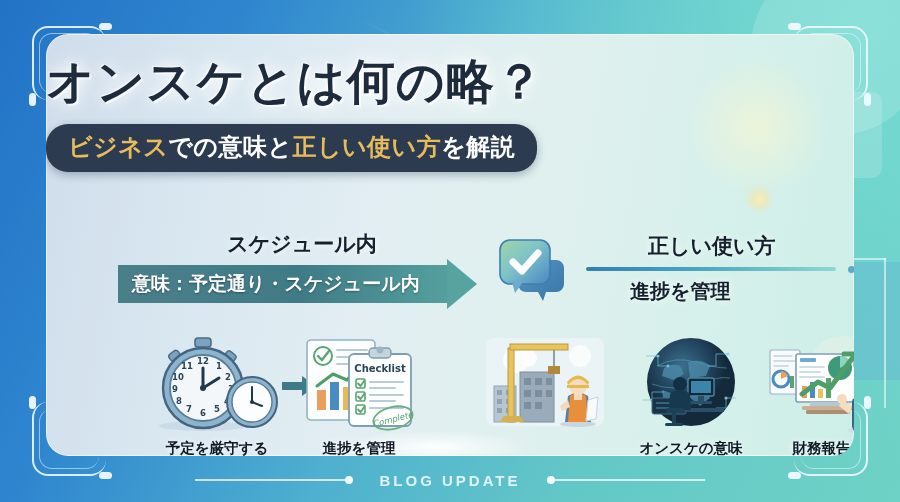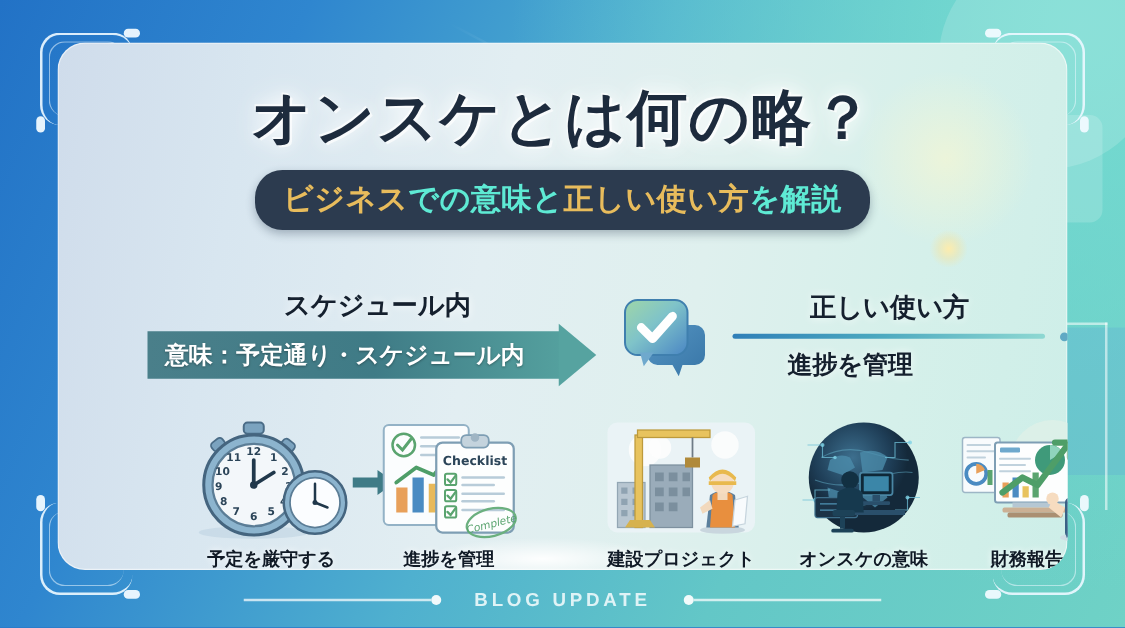--- a/index.html
+++ b/index.html
@@ -79,38 +79,38 @@
     background:radial-gradient(ellipse at center, rgba(255,255,255,.95) 0%, rgba(255,255,255,0) 70%);
     pointer-events:none;
   }
   .spark {
     position:absolute; right:80px; top:150px; width:30px; height:30px;
     background:radial-gradient(circle, rgba(255,236,170,.95) 0%, rgba(255,225,140,.35) 38%, rgba(255,225,140,0) 72%);
     pointer-events:none;
   }
 
   
-  .title-wrap { position:absolute; left:0; right:0; top:28px; text-align:center; }
+  .title-wrap { position:absolute; left:0; right:0; top:16px; text-align:left; }
   .title {
     font-family:"DejaVu Sans","Liberation Sans",sans-serif;
     font-size:48px; font-weight:700; letter-spacing:1px; color:#1d2b3d;
     text-shadow:
       0 0 14px rgba(255,255,255,.98),
       0 0 26px rgba(255,255,255,.92),
       2px 2px 0 rgba(255,255,255,.7),
       -1px -1px 0 rgba(255,255,255,.7);
   }
   .subtitle-pill {
     display:inline-block; margin-top:10px;
     background:#2c3b4f; border-radius:22px;
     padding:7px 22px 9px; box-shadow:0 3px 8px rgba(30,50,70,.32);
     font-size:24px; font-weight:700; letter-spacing:.5px; white-space:nowrap;
     font-family:"DejaVu Sans","Liberation Sans",sans-serif;
   }
-  .subtitle-pill .w { color:#5eead4;margin-top:22px; }
+  .subtitle-pill .w { color:#ffffff;margin-top:22px; }
   .subtitle-pill .g { color:#e8bc5c; }
 
   
   .mid { position:absolute; left:0; right:0; top:196px; height:100px; }
 
   .mid-left  { position:absolute; left:72px; top:0; width:360px; }
   .mid-head {
     font-family:"DejaVu Sans","Liberation Sans",sans-serif;
     font-size:21px; font-weight:700; color:#15202e; text-align:center;
     padding-left:8px;
@@ -407,24 +407,20 @@
               <path d="M4 22 q10 -7 20 0 l3 26 h-26 z" fill="#5b7f9c"></path>
               <path d="M6 22 q8 -6 16 0 l2 26 h-20 z" fill="#e88f3e"></path>
               <rect x="10" y="20" width="8" height="6" fill="#f2d9bd"></rect>
               <circle cx="14" cy="12" r="9" fill="#f6dcc0"></circle>
               <path d="M4 11 q10 -12 20 0 l1 -3 q-11 -13 -22 0 z" fill="#e8b94e"></path>
               <path d="M3 11 h22 v3 h-22 z" fill="#e8b94e"></path>
               <path d="M24 26 l10 -3 -2 22 -10 2 z" fill="#f8fbfd" stroke="#c6d4dd" stroke-width="1"></path>
               <path d="M4 26 l-8 6 2 5 8 -4 z" fill="#f2d9bd"></path>
             </g>
           </svg>
-        </div>
-        <div class="cap">
-          <span>建設プロジェクト</span><br>
-          
         </div>
       </div>
 
       <div class="cell c4">
         <div class="art">
           <svg width="118" height="100" viewBox="0 0 118 100">
             <defs>
               <radialGradient id="globe" cx="40%" cy="32%">
                 <stop offset="0%" stop-color="#3d6f8e"></stop>
                 <stop offset="70%" stop-color="#1e3d56"></stop>

